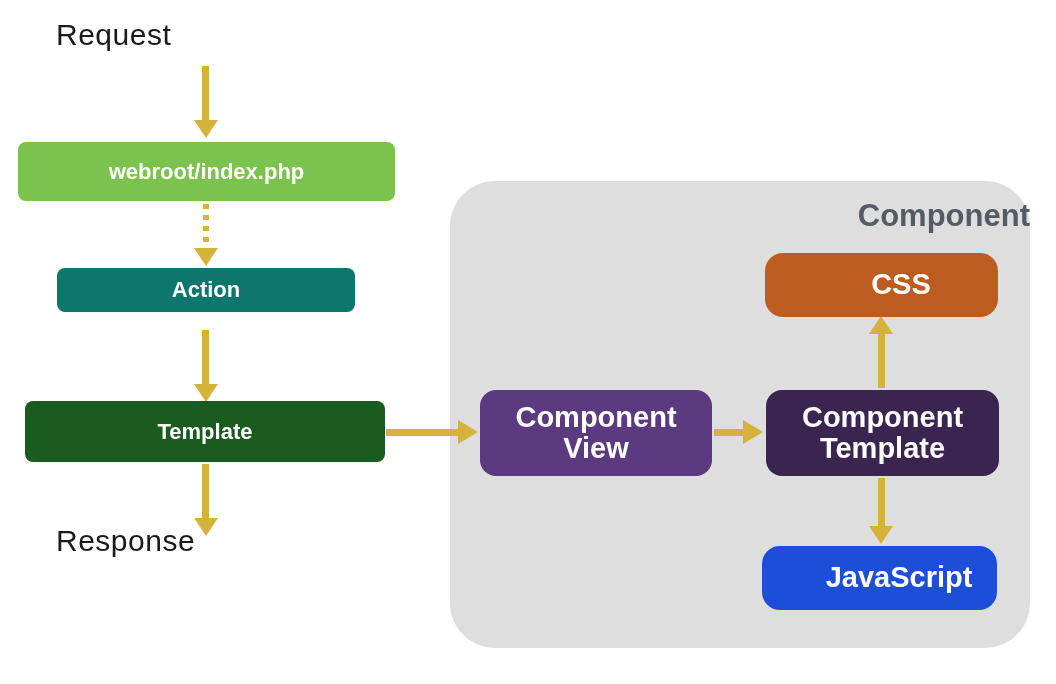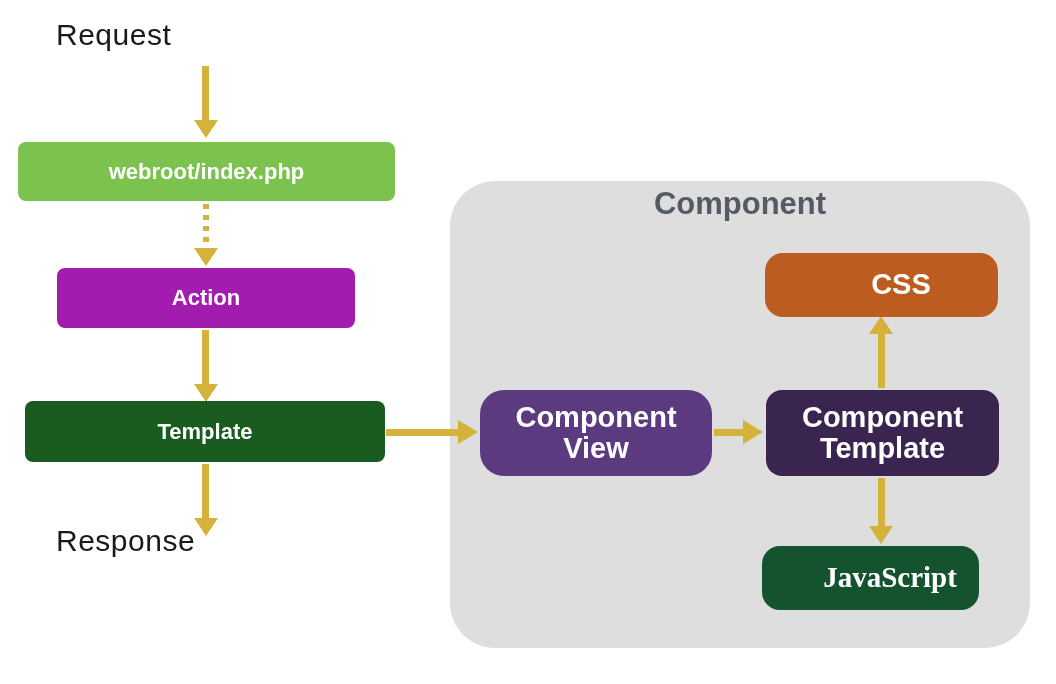--- a/index.html
+++ b/index.html
@@ -29,22 +29,22 @@
   .node-purple{font-size:29px;border-radius:16px;padding:0 14px;}
   .node-orange{font-size:29px;border-radius:18px;padding-left:39px;}
   .container{
     position:absolute;
     left:450px;top:181px;width:580px;height:467px;
     background:var(--container-bg,#dedede);
     border-radius:45px;
   }
   .container-title{
     position:absolute;
-    left:450px;top:186px;width:580px;
-    text-align:center;
+    left:450px;top:198px;width:580px;
+    text-align:right;
     font-size:31px;font-weight:700;
     color:var(--container-title,#555b64);
   }
   .shaft-v{position:absolute;width:7px;background:var(--arrow,#d5b23a);}
   .shaft-v.dotted{
     background:repeating-linear-gradient(to bottom,var(--arrow,#d5b23a) 0 5px,transparent 5px 11px);
     width:6px;
   }
   .shaft-h{position:absolute;height:7px;background:var(--arrow,#d5b23a);}
   .head-down{position:absolute;width:0;height:0;
@@ -71,21 +71,21 @@
 
   <div class="node node-big" style="left: 18px; top: 142px; width: 377px; height: 59px; background-color: rgb(124, 194, 78);">
     <span>webroot/index.php</span>
   </div>
 
   <div>
     <div class="shaft-v dotted" style="left:203px;top:204px;height:46px;"></div>
     <div class="head-down" style="left:194px;top:248px;"></div>
   </div>
 
-  <div class="node node-big" style="left: 57px; top: 268px; width: 298px; height: 60px; background-color: #a21caf;">
+  <div class="node node-big" style="left: 57px; top: 268px; width: 298px; height: 44px; background-color: #0f766e;">
     <span>Action</span>
   </div>
 
   <div>
     <div class="shaft-v" style="left:202px;top:330px;height:56px;"></div>
     <div class="head-down" style="left:194px;top:384px;"></div>
   </div>
 
   <div class="node node-big" style="left: 25px; top: 401px; width: 360px; height: 61px; background-color: rgb(26, 92, 32);">
     <span>Template</span>
@@ -99,21 +99,21 @@
   <div class="flow-label" style="left:56px;top:524px;width:300px;">Response</div>
 
   <div class="container"></div>
   <div class="container-title">Component</div>
 
   <div>
     <div class="shaft-h" style="left:386px;top:429px;width:74px;"></div>
     <div class="head-right" style="left:458px;top:420px;"></div>
   </div>
 
-  <div class="node node-purple" style="left: 480px; top: 390px; width: 232px; height: 86px; background-color: rgb(92, 58, 128); border-radius: 24px;">
+  <div class="node node-purple" style="left: 480px; top: 390px; width: 232px; height: 86px; background-color: rgb(92, 58, 128);">
     <span>Component View</span>
   </div>
 
   <div>
     <div class="shaft-h" style="left:714px;top:429px;width:31px;"></div>
     <div class="head-right" style="left:743px;top:420px;"></div>
   </div>
 
   <div class="node node-purple" style="left: 766px; top: 390px; width: 233px; height: 86px; background-color: rgb(58, 36, 80); align-items: center;">
     <span>Component Template</span>
@@ -126,17 +126,17 @@
 
   <div class="node node-orange" style="left: 765px; top: 253px; width: 233px; height: 64px; background-color: rgb(189, 92, 32);">
     <span>CSS</span>
   </div>
 
   <div>
     <div class="shaft-v" style="left:878px;top:478px;height:50px;"></div>
     <div class="head-down" style="left:869px;top:526px;"></div>
   </div>
 
-  <div class="node node-orange" style="left: 762px; top: 546px; width: 217px; height: 64px; background-color: #14532d; font-family: Liberation Serif, serif;">
+  <div class="node node-orange" style="left: 762px; top: 546px; width: 235px; height: 64px; background-color: #1d4ed8;">
     <span>JavaScript</span>
   </div>
 
 </div>
 
 </body></html>

